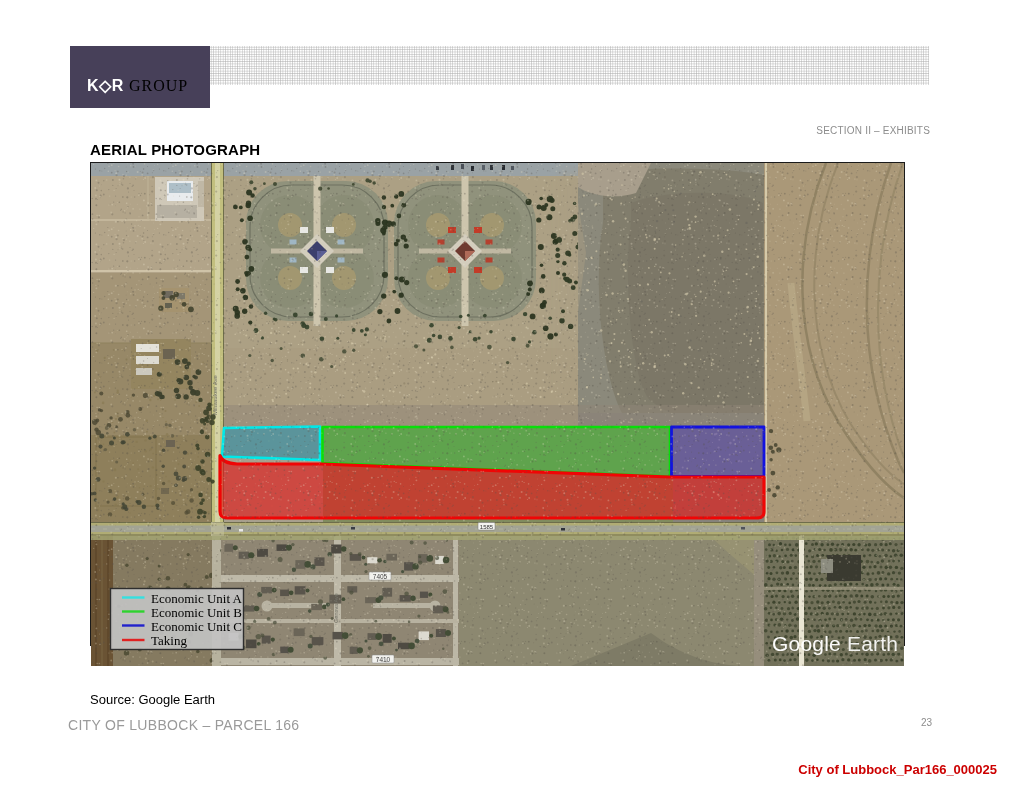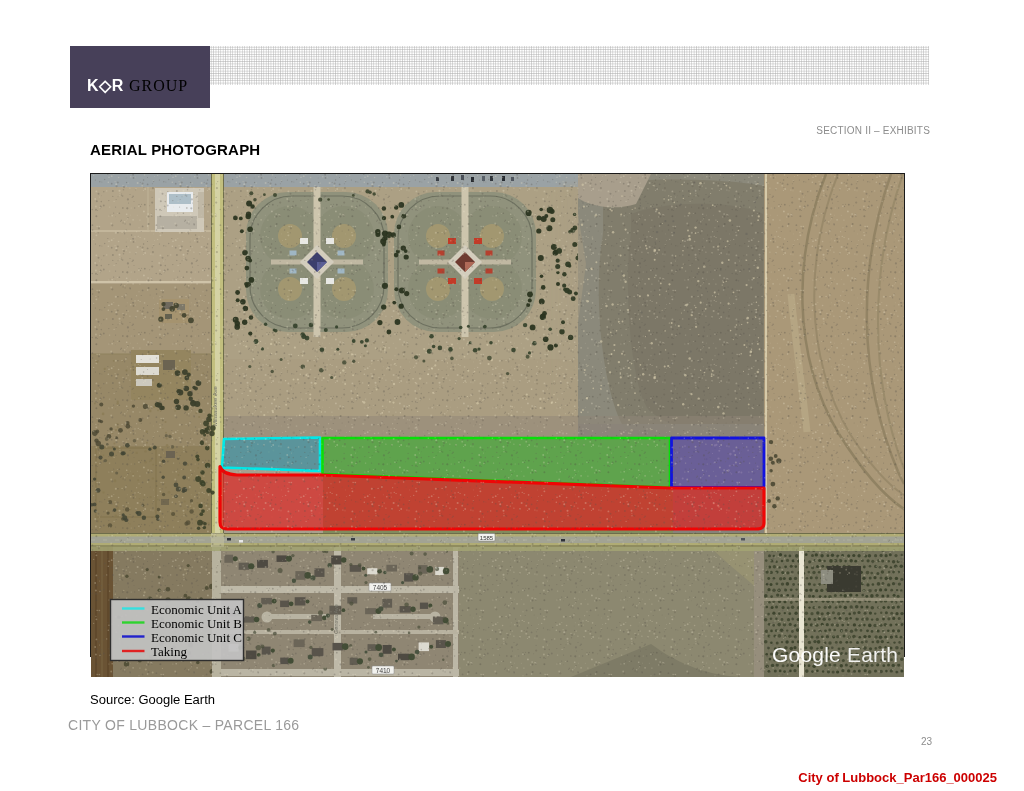--- a/index.html
+++ b/index.html
@@ -12,21 +12,21 @@
 <div class="abs" style="left:70px;top:46px;width:140px;height:62px;background:#474059;"></div>
 
 <div class="abs" style="left:87px;top:76px;width:124px;height:22px;color:#ffffff;font-size:16px;font-weight:bold;letter-spacing:0.5px;white-space:nowrap;"><span style="font-weight:700;text-align:center;">K◇R</span><span style="font-weight:300;color:#000000;letter-spacing:1px;font-family:Liberation Serif, serif;"> GROUP</span></div>
 
 <div class="abs" style="left:210px;top:46px;width:719px;height:39px;background-image:radial-gradient(circle, #bcbcbc 0.7px, rgba(0,0,0,0) 1px);background-size:2.4px 2.4px;"></div>
 
 <div class="abs" style="left:630px;top:110px;width:300px;text-align:right;color:#8c8c8c;font-size:10px;letter-spacing:0.2px;margin-top:15px;">SECTION II – EXHIBITS</div>
 
 <div class="abs" style="left:90px;top:141px;width:815px;color:#000000;font-size:15px;font-weight:bold;letter-spacing:0.2px;">AERIAL PHOTOGRAPH</div>
 
-<div class="abs" style="left:90px;top:173px;width:815px;height:484px;border:1px solid #1a1a1a;box-sizing:border-box;">
+<div class="abs" style="left:90px;top:162px;width:815px;height:484px;border:1px solid #1a1a1a;box-sizing:border-box;">
 <svg width="813" height="503" viewBox="0 0 813 503">
 <defs>
         <filter id="soft" x="-20%" y="-20%" width="140%" height="140%">
           <feGaussianBlur stdDeviation="6"></feGaussianBlur>
         </filter>
         <pattern id="noiseT" width="64" height="64" patternUnits="userSpaceOnUse">
           <circle cx="20.7" cy="9.7" r="0.9" fill="#55504a"></circle>
           <circle cx="52.6" cy="6.0" r="0.8" fill="#4a463e"></circle>
           <circle cx="13.7" cy="5.5" r="0.7" fill="#55504a"></circle>
           <circle cx="5.8" cy="27.2" r="1.0" fill="#55504a"></circle>
@@ -2374,15 +2374,15 @@
       </g>
 
 <text x="681" y="488" font-family="Liberation Sans,sans-serif" font-size="21" fill="#ffffff" opacity="0.97" letter-spacing="0.2">Google <tspan opacity="0.94">Earth</tspan></text>
 </svg>
 </div>
 
 <div class="abs" style="left:90px;top:681px;color:#000000;font-size:13px;margin-top:11px;">Source: Google Earth</div>
 
 <div class="abs" style="left:68px;top:717px;color:#9a9a9a;font-size:14px;letter-spacing:0.3px;">CITY OF LUBBOCK – PARCEL 166</div>
 
-<div class="abs" style="left:832px;top:736px;width:100px;text-align:right;color:#8c8c8c;font-size:10px;">23</div>
-
-<div class="abs" style="left:697px;top:762px;width:300px;text-align:right;color:#cc0000;font-size:13px;font-weight:bold;margin-top:8px;">City of Lubbock_Par166_000025</div>
+<div class="abs" style="left:832px;top:717px;width:100px;text-align:right;color:#8c8c8c;font-size:10px;">23</div>
+
+<div class="abs" style="left:697px;top:762px;width:300px;text-align:right;color:#cc0000;font-size:13px;font-weight:bold;">City of Lubbock_Par166_000025</div>
 
 </body></html>

